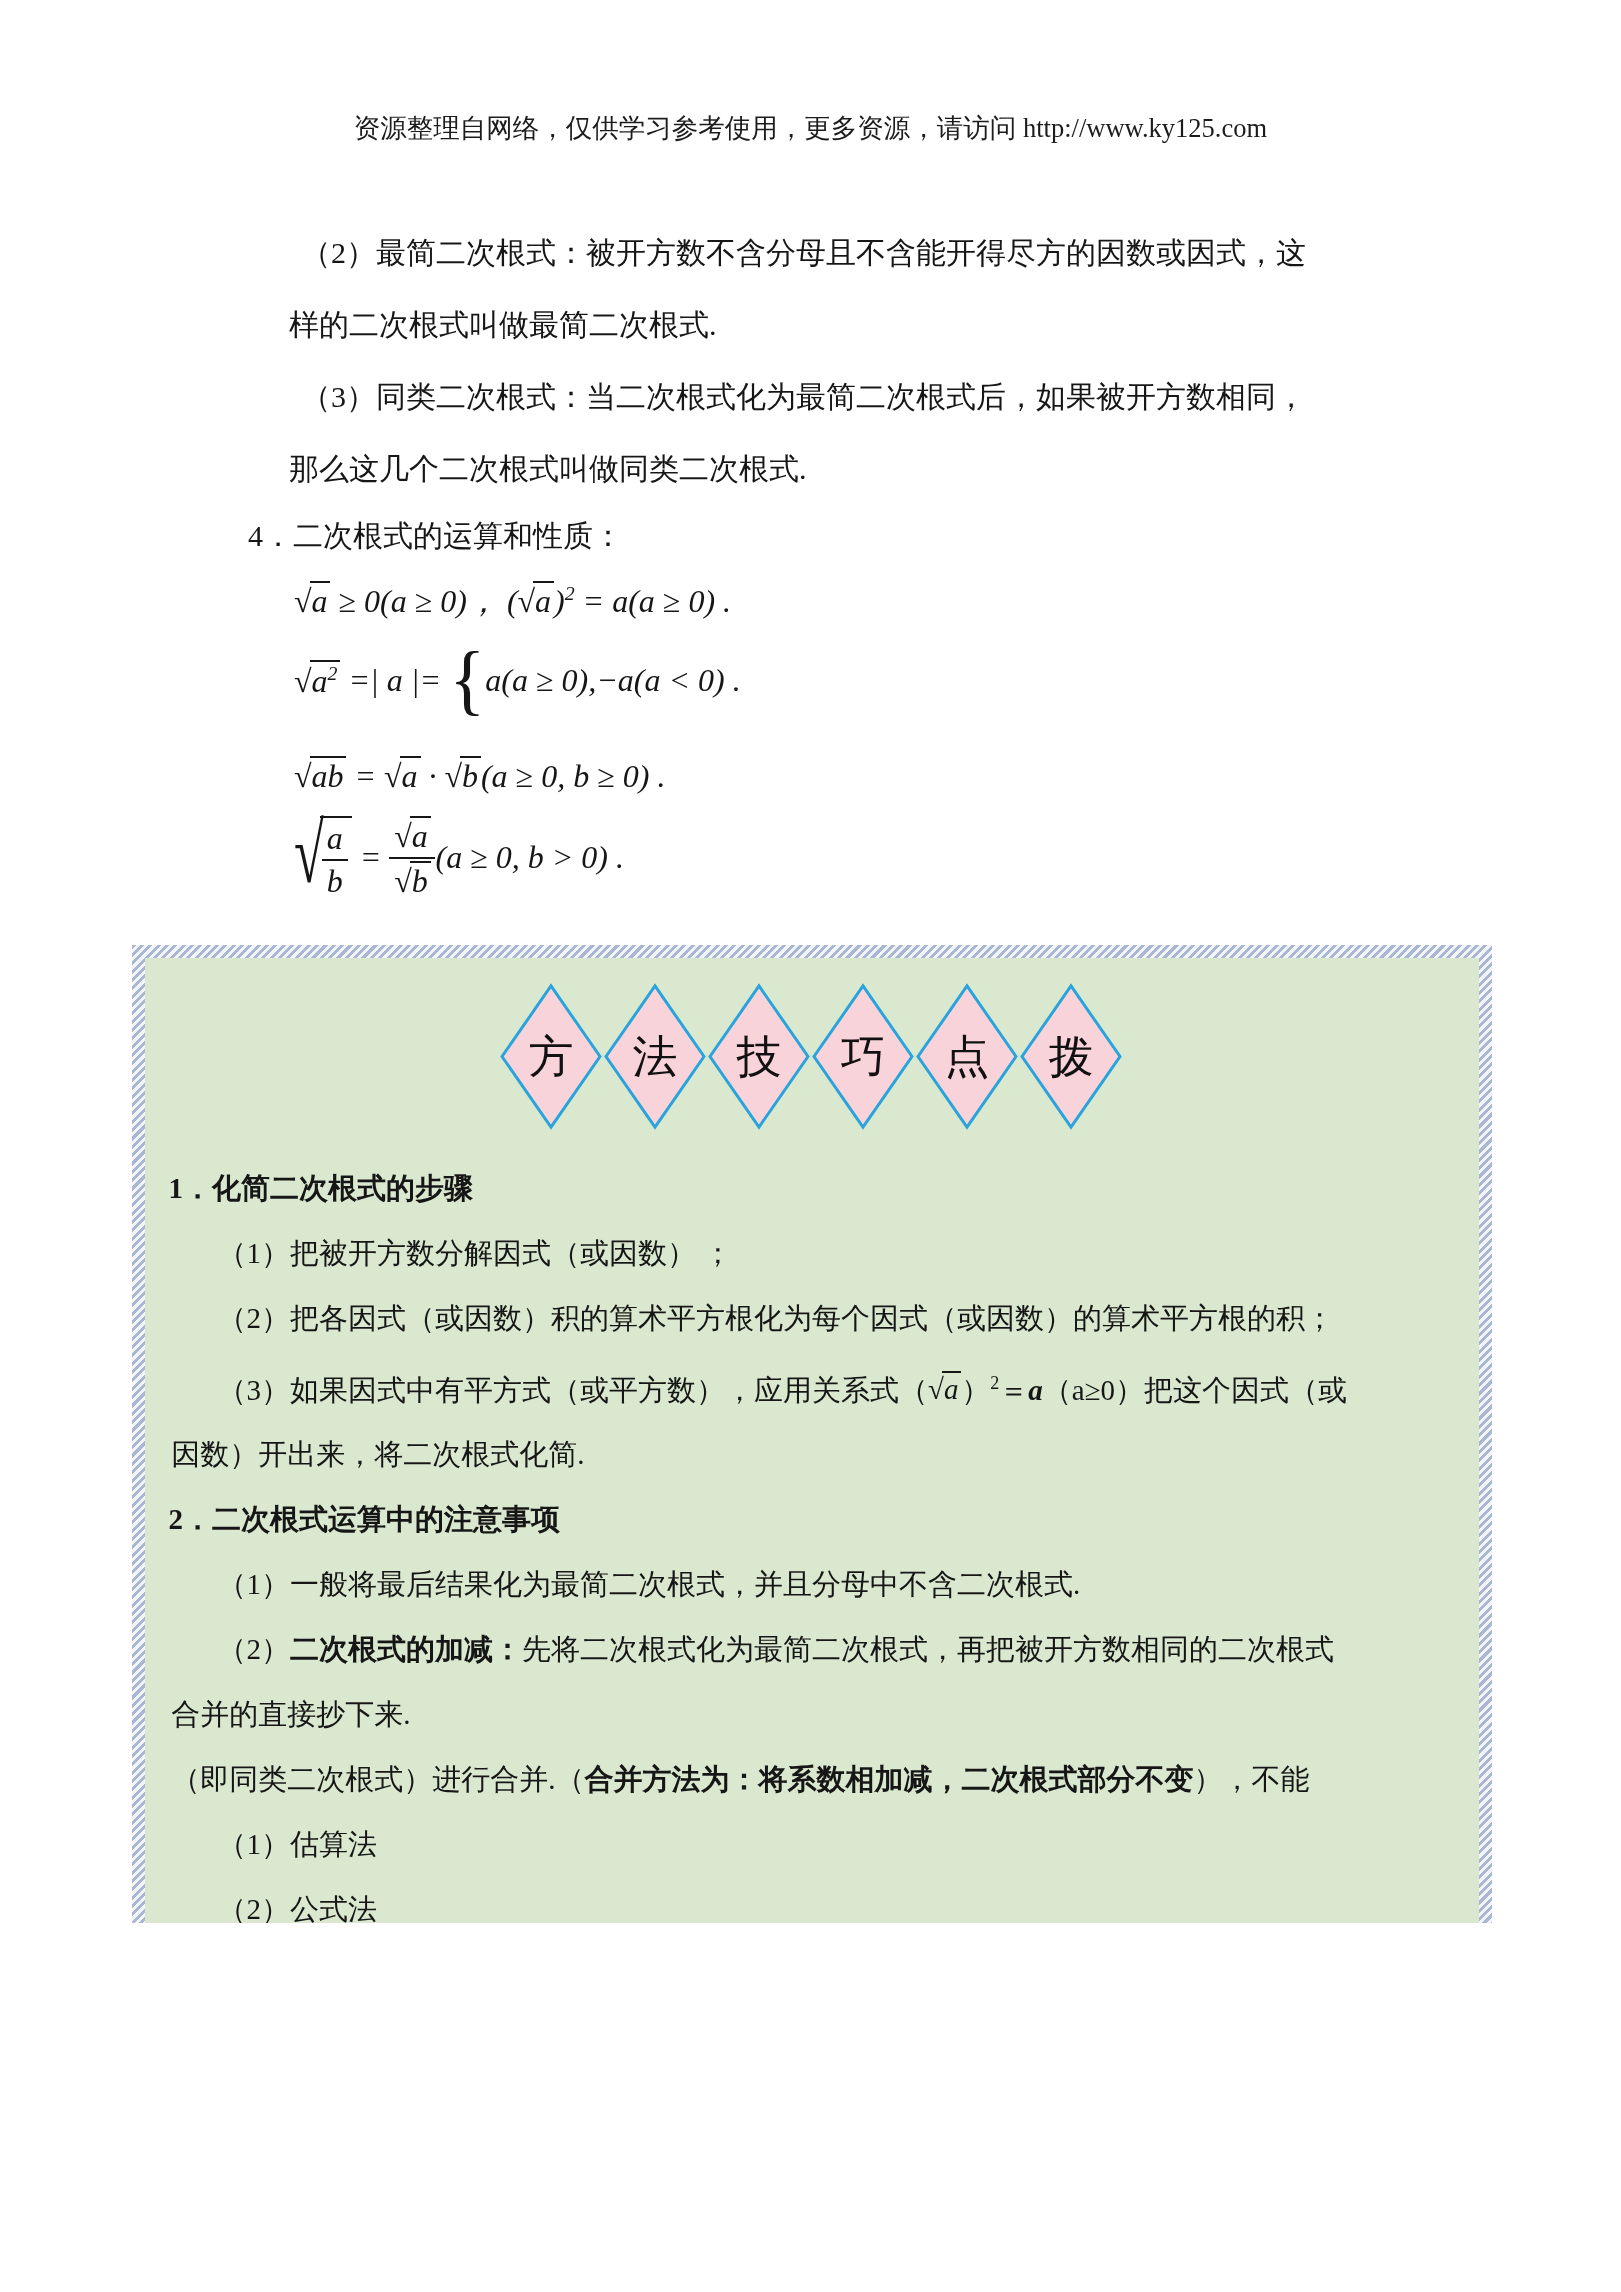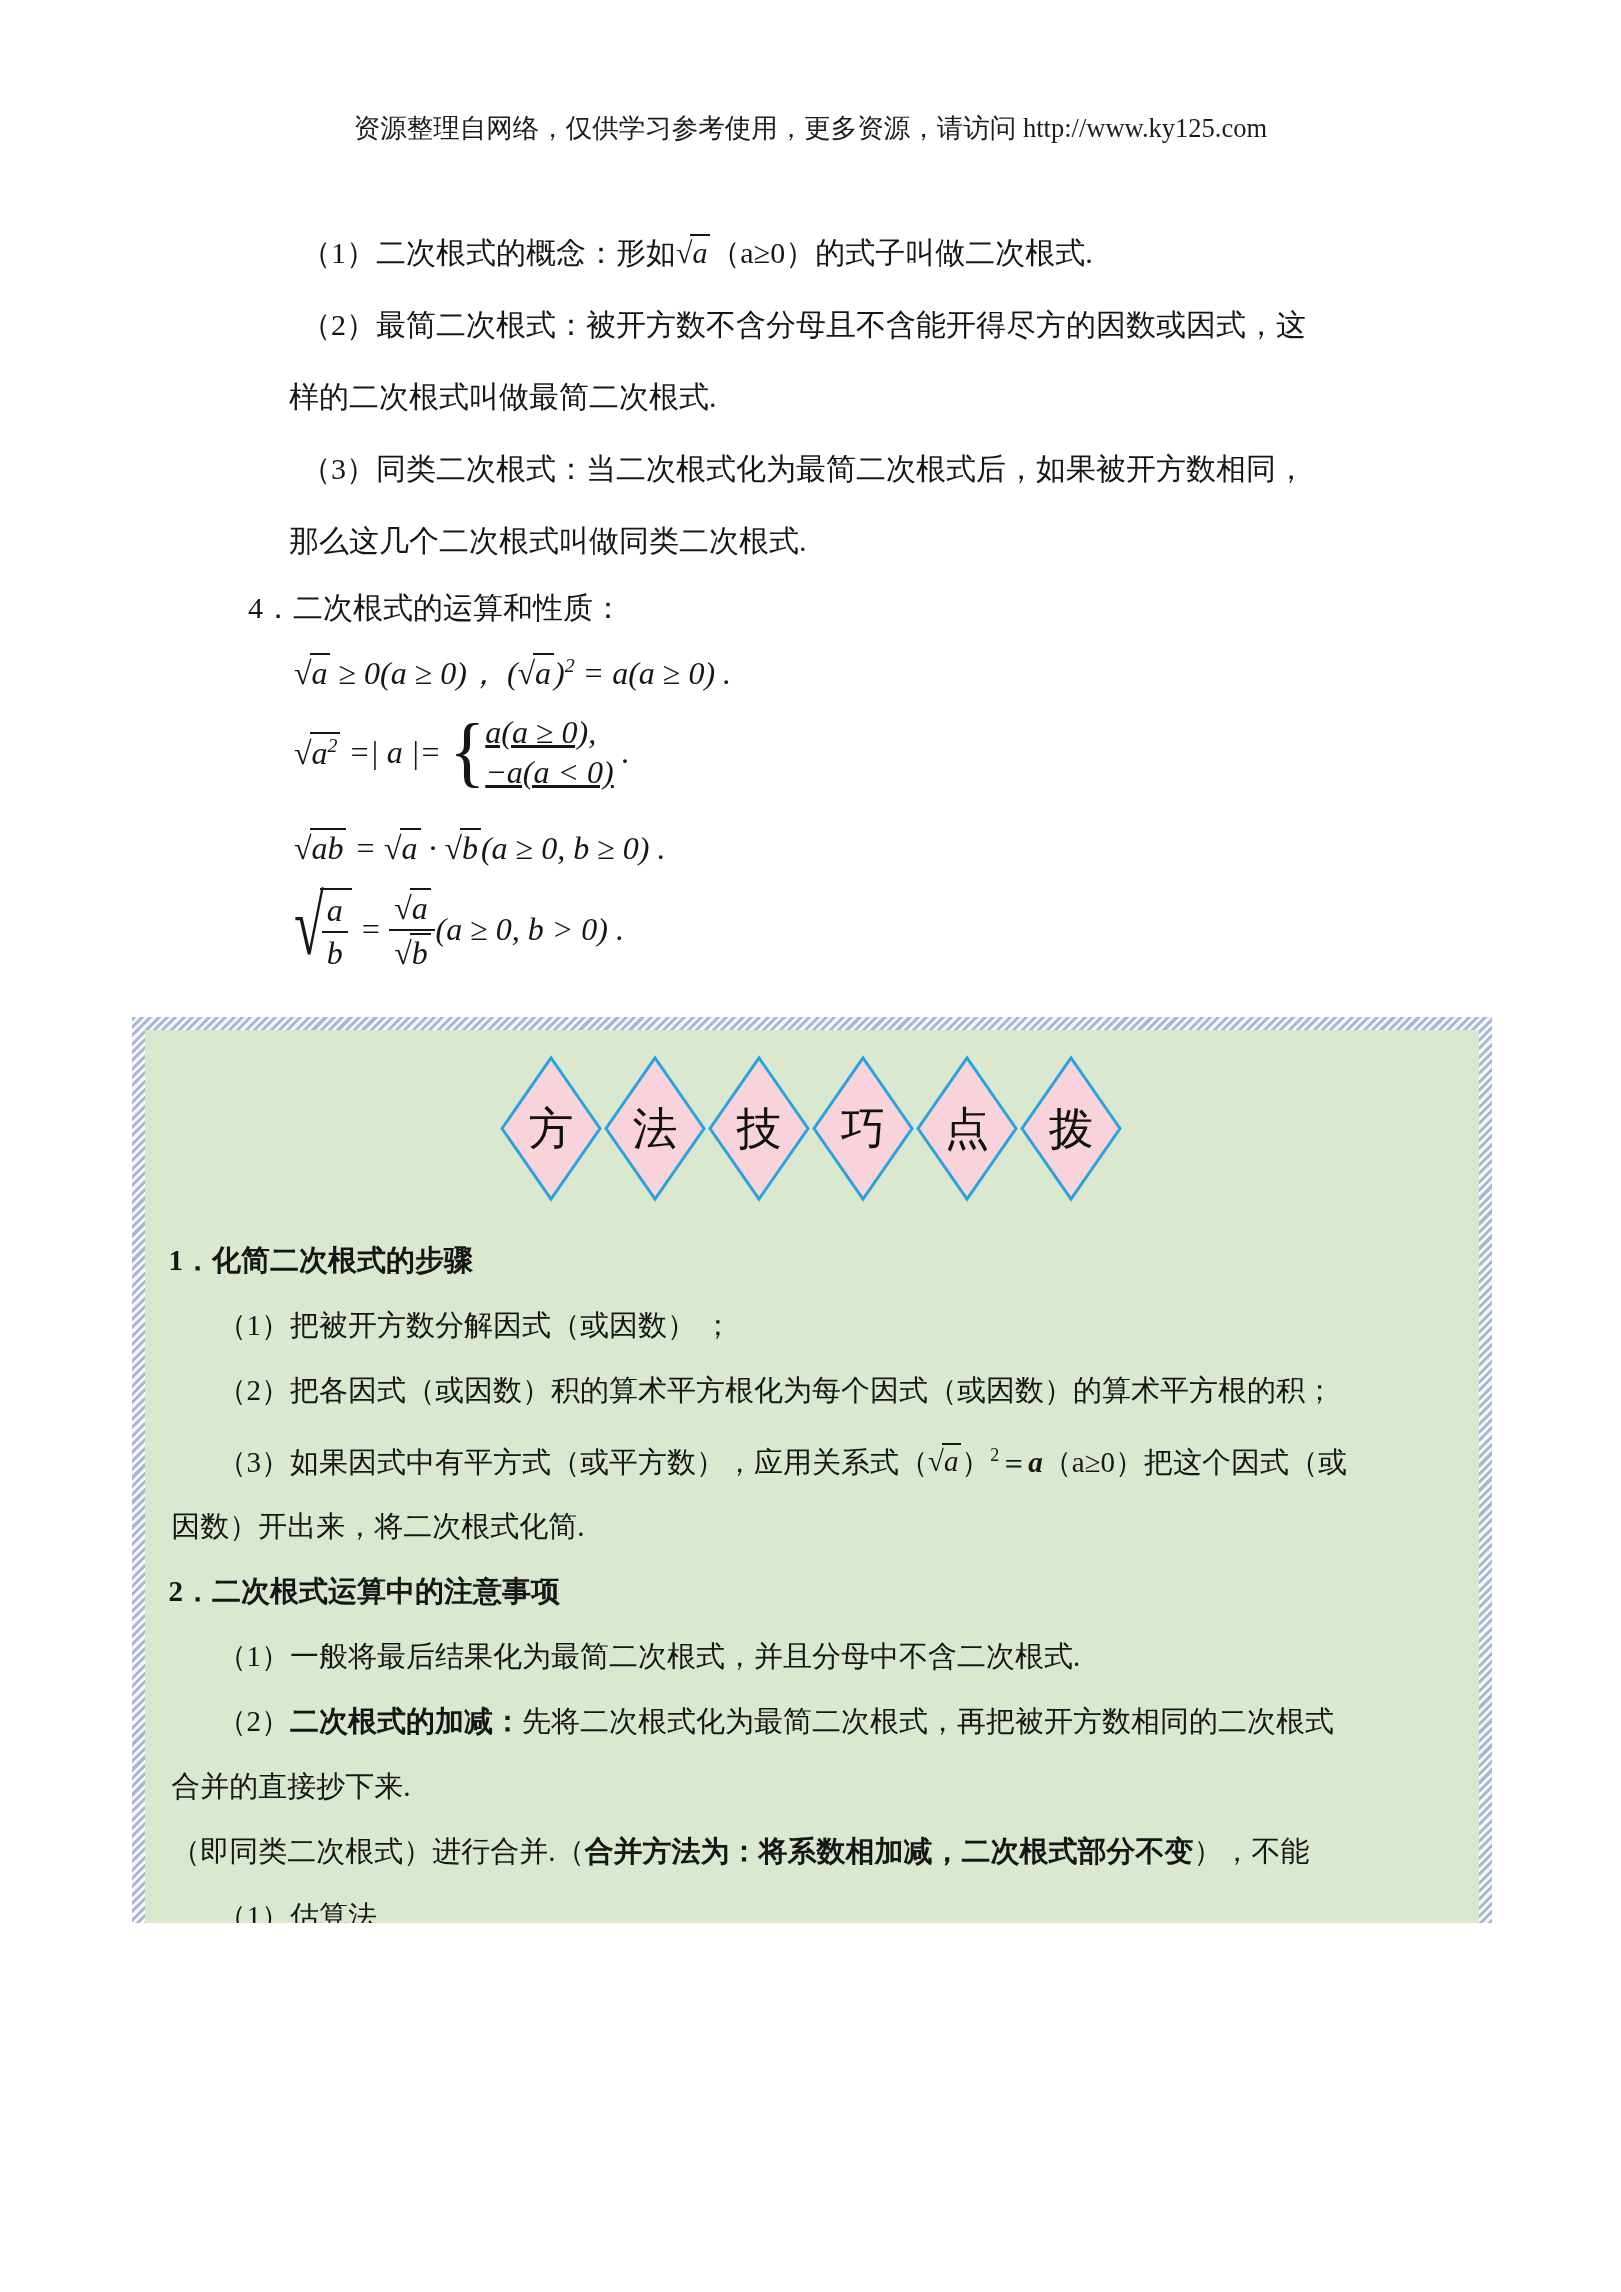--- a/index.html
+++ b/index.html
@@ -29,21 +29,21 @@
   }
   .f1{margin-top:13.7px;}
   .f2{margin-top:13px;}
   .f3{margin-top:33px;font-family:Liberation Serif, serif;}
   .f4{margin-top:21.6px;}
   .sqrt{display:inline-block;white-space:nowrap;}
   .rsign{display:inline-block;font-style:normal;margin-right:-2px;}
   .rad{display:inline-block;border-top:2px solid #161616;padding:0 2.9px 0 2px;line-height:1.15;}
   sup{font-size:0.62em;}
   .brace{display:inline-block;font-size:2.35em;font-weight:200;vertical-align:middle;transform:scaleY(1.05);font-style:normal;}
-  .cases{display:inline-flex;flex-direction:column;text-align:left;vertical-align:middle;line-height:1.25;text-decoration:underline;}
+  .cases{display:inline-flex;flex-direction:row;text-align:left;vertical-align:middle;line-height:1.25;}
   .frac{display:inline-flex;flex-direction:column;text-align:center;vertical-align:middle;line-height:1.15;}
   .frac .num{display:block;border-bottom:2px solid #161616;padding:0 4.9px 2px 4.9px;}
   .frac .den{display:block;padding:2px 4.9px 0 4.9px;}
   .rsign-big{display:inline-block;font-style:normal;font-size:1.7em;transform:scaleY(1.55);transform-origin:60% 62%;margin-right:-3.9px;}
   .rad-big{display:inline-block;border-top:2px solid #161616;padding:2px 3.9px 0 2px;vertical-align:middle;}
   .mid{vertical-align:middle;}
 
   
   .tip-box{
     margin:45px 0 0 132px;width:1360px;
@@ -78,23 +78,20 @@
 </style>
 </head>
 <body>
 
 <div class="page">
 
   <div class="page-header">资源整理自网络，仅供学习参考使用，更多资源，请访问 http://www.ky125.com</div>
 
   <div class="content">
 
-    <div class="line l-item">
-      <span>（1）二次根式的概念：形如</span><span class="sqrt"><span class="rsign">√</span><span class="rad"><i>a</i></span></span><span>（a≥0）的式子叫做二次根式.</span>
-    </div>
 
     <div class="line l-item">（2）最简二次根式：被开方数不含分母且不含能开得尽方的因数或因式，这</div>
     <div class="line l-cont">样的二次根式叫做最简二次根式.</div>
     <div class="line l-item">（3）同类二次根式：当二次根式化为最简二次根式后，如果被开方数相同，</div>
     <div class="line l-cont">那么这几个二次根式叫做同类二次根式.</div>
     <div class="line l-num">4．二次根式的运算和性质：</div>
 
     <div class="formula f1">
       <span class="sqrt"><span class="rsign">√</span><span class="rad"><i>a</i></span></span><span> ≥ 0(a ≥ 0)， (</span><span class="sqrt"><span class="rsign">√</span><span class="rad"><i>a</i></span></span><span>)</span><sup>2</sup><span> = a(a ≥ 0) .</span>
     </div>

